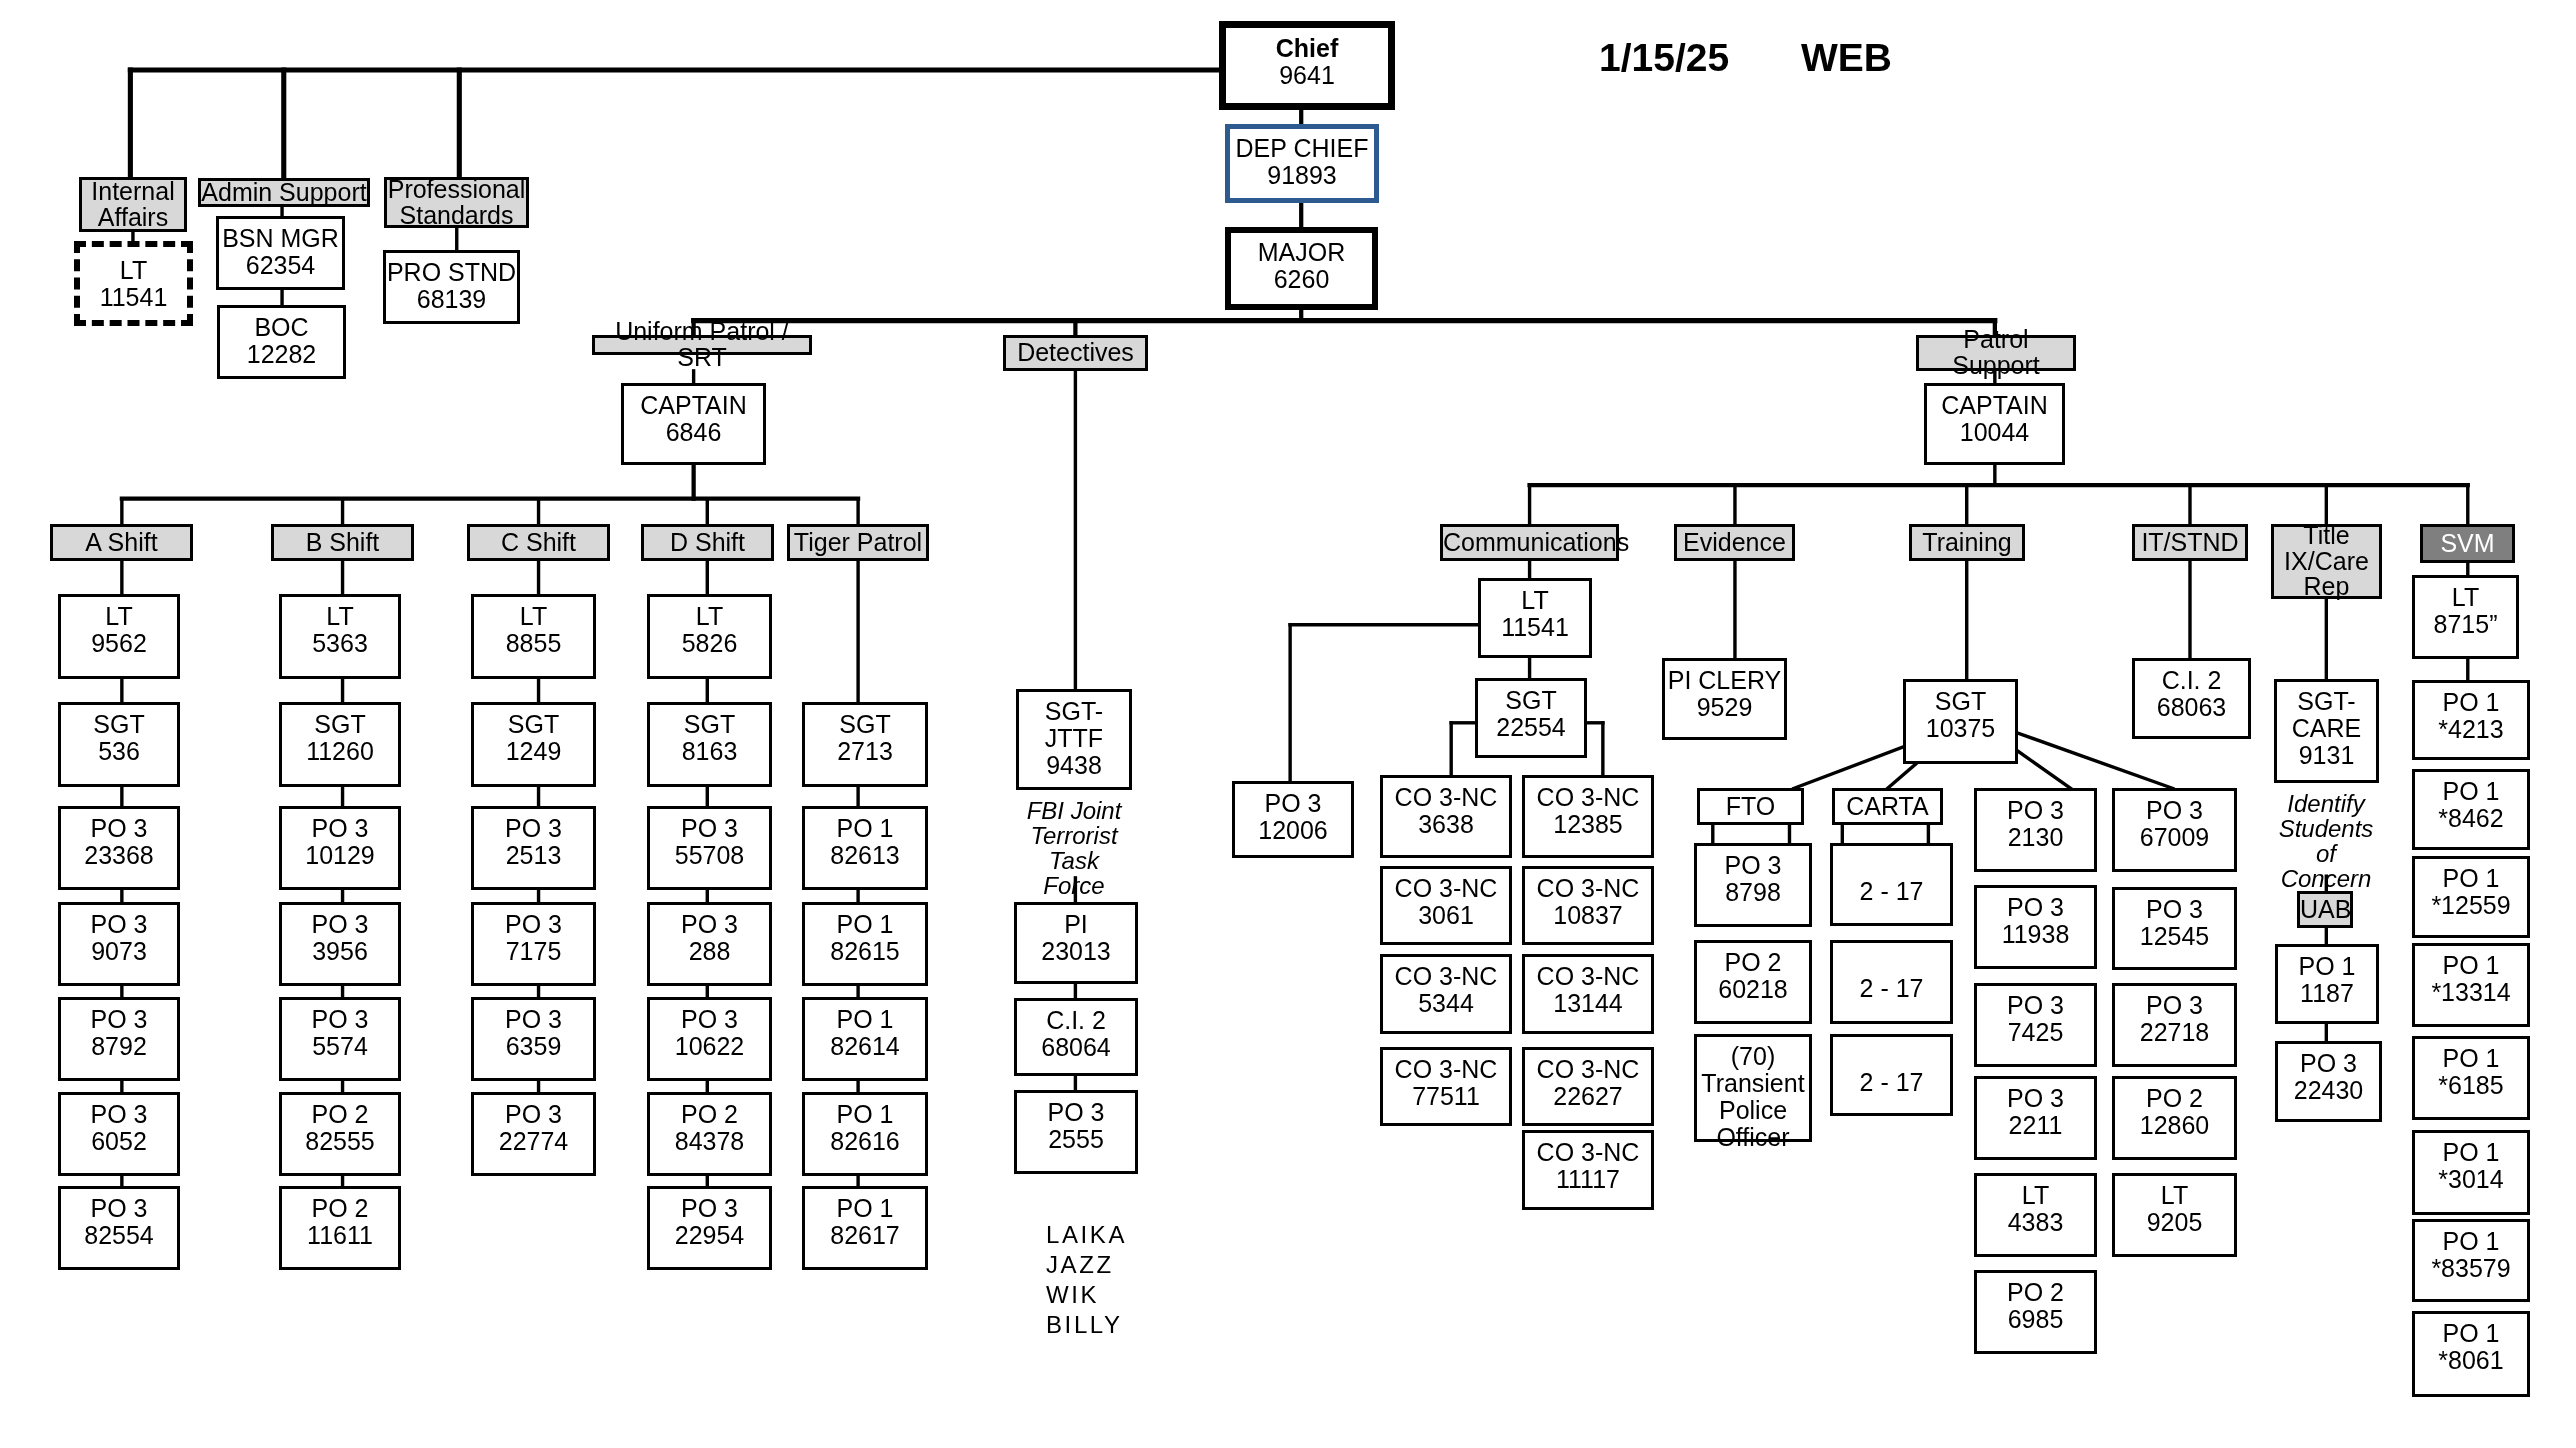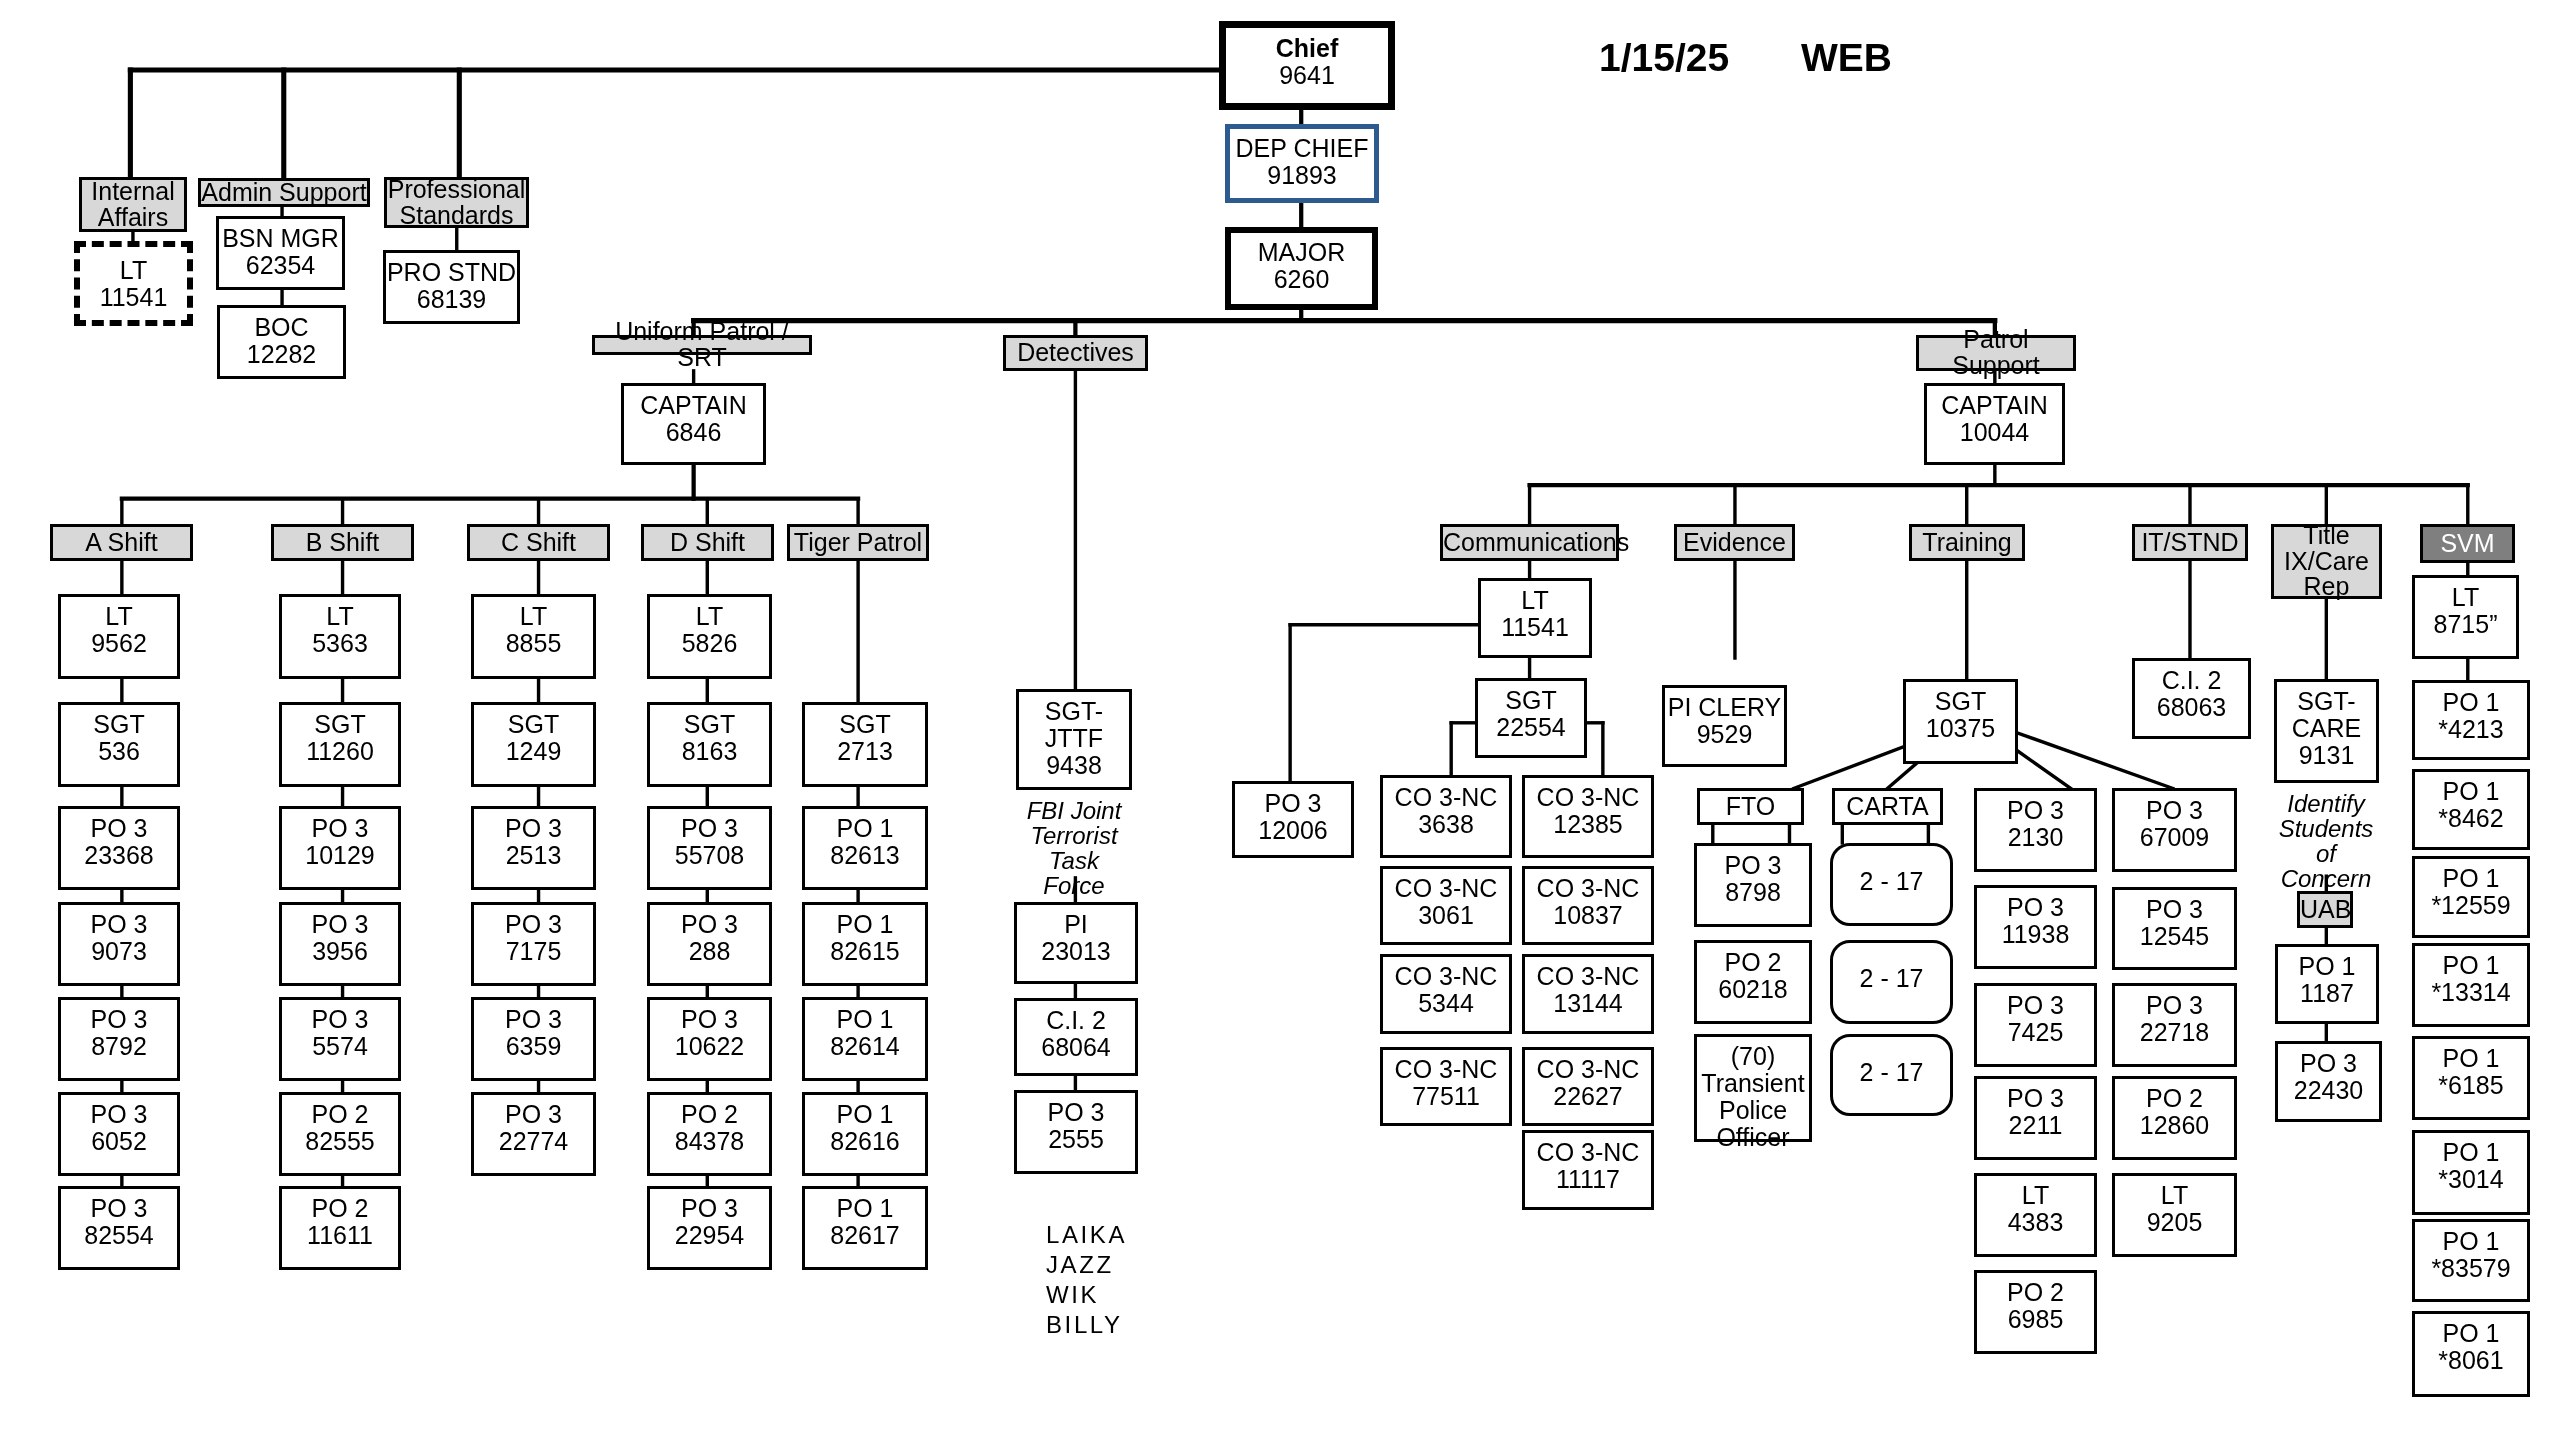--- a/index.html
+++ b/index.html
@@ -15,21 +15,21 @@
   .n-header{background:#d8d8d8;display:flex;flex-direction:column;justify-content:center;
             padding-top:0;line-height:25.6px;}
   .n-darkheader{background:#7f7f7f;color:#fff;display:flex;flex-direction:column;
             justify-content:center;padding-top:0;line-height:25.6px;}
   .n-subhdr{display:flex;flex-direction:column;justify-content:center;padding-top:0;}
   .n-chief{border-width:7.7px;padding-top:7.7px;}
   .n-chief .ln0{font-weight:bold;}
   .n-dep{border:5.1px solid #2e5b8f;}
   .n-major{border-width:6px;}
   .n-dashed{border:6px dashed #000;padding-top:10.2px;}
-  .n-mid{padding-top:22px;border-radius:20px;}
+  .n-mid{padding-top:32px;}
   .n-italic{border:none;background:transparent;font-style:italic;line-height:25px;
             padding-top:0;font-size:24px;}
   .n-names{border:none;background:transparent;text-align:left;line-height:30px;
            letter-spacing:2.6px;padding-top:0;font-size:24px;}
 </style>
 </head>
 <body>
 
 <div id="chart">
   <svg id="edges" width="2576" height="1449" viewBox="0 0 3023 1700">
@@ -410,21 +410,21 @@
         <div class="ln ln0">CO 3-NC</div>
         <div class="ln ln1">22627</div>
       </div>
       <div class="node n-plain" style="left: 1522px; top: 1130px; width: 132px; height: 80px;">
         <div class="ln ln0">CO 3-NC</div>
         <div class="ln ln1">11117</div>
       </div>
       <div class="node n-header" style="left: 1674px; top: 524px; width: 121px; height: 37px;">
         <div class="ln ln0">Evidence</div>
       </div>
-      <div class="node n-plain" style="left: 1662px; top: 658px; width: 125px; height: 82px; margin-top: 27px;">
+      <div class="node n-plain" style="left: 1662px; top: 658px; width: 125px; height: 82px;">
         <div class="ln ln0">PI CLERY</div>
         <div class="ln ln1">9529</div>
       </div>
       <div class="node n-header" style="left: 1909px; top: 524px; width: 116px; height: 37px;">
         <div class="ln ln0">Training</div>
       </div>
       <div class="node n-plain" style="left: 1903px; top: 679px; width: 115px; height: 85px;">
         <div class="ln ln0">SGT</div>
         <div class="ln ln1">10375</div>
       </div>

